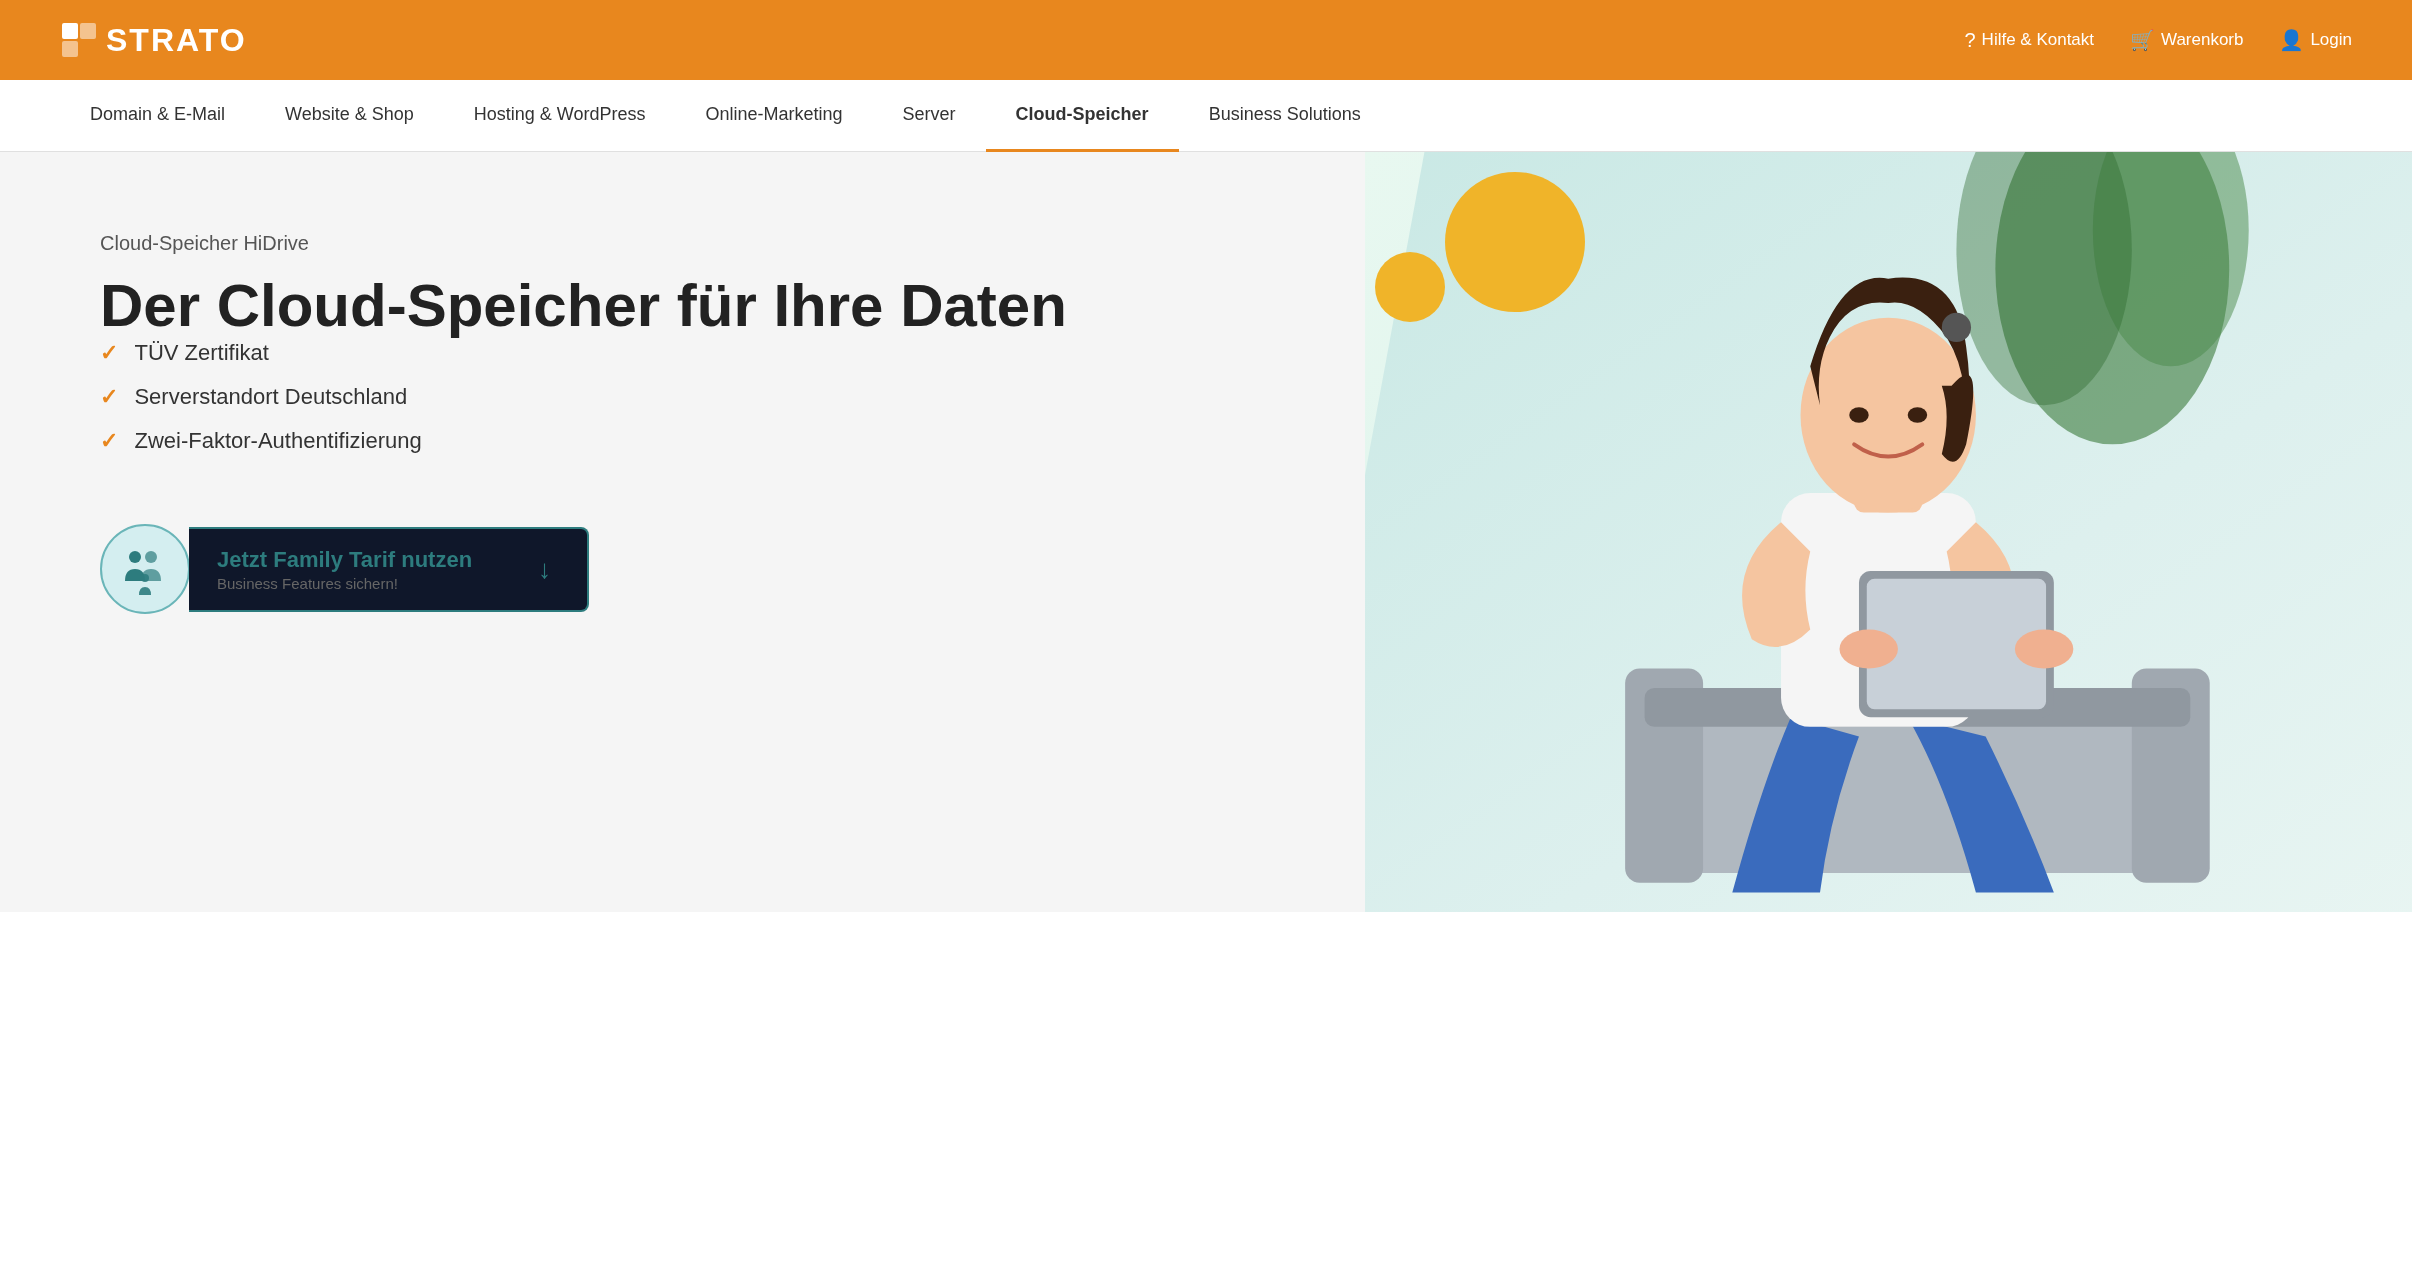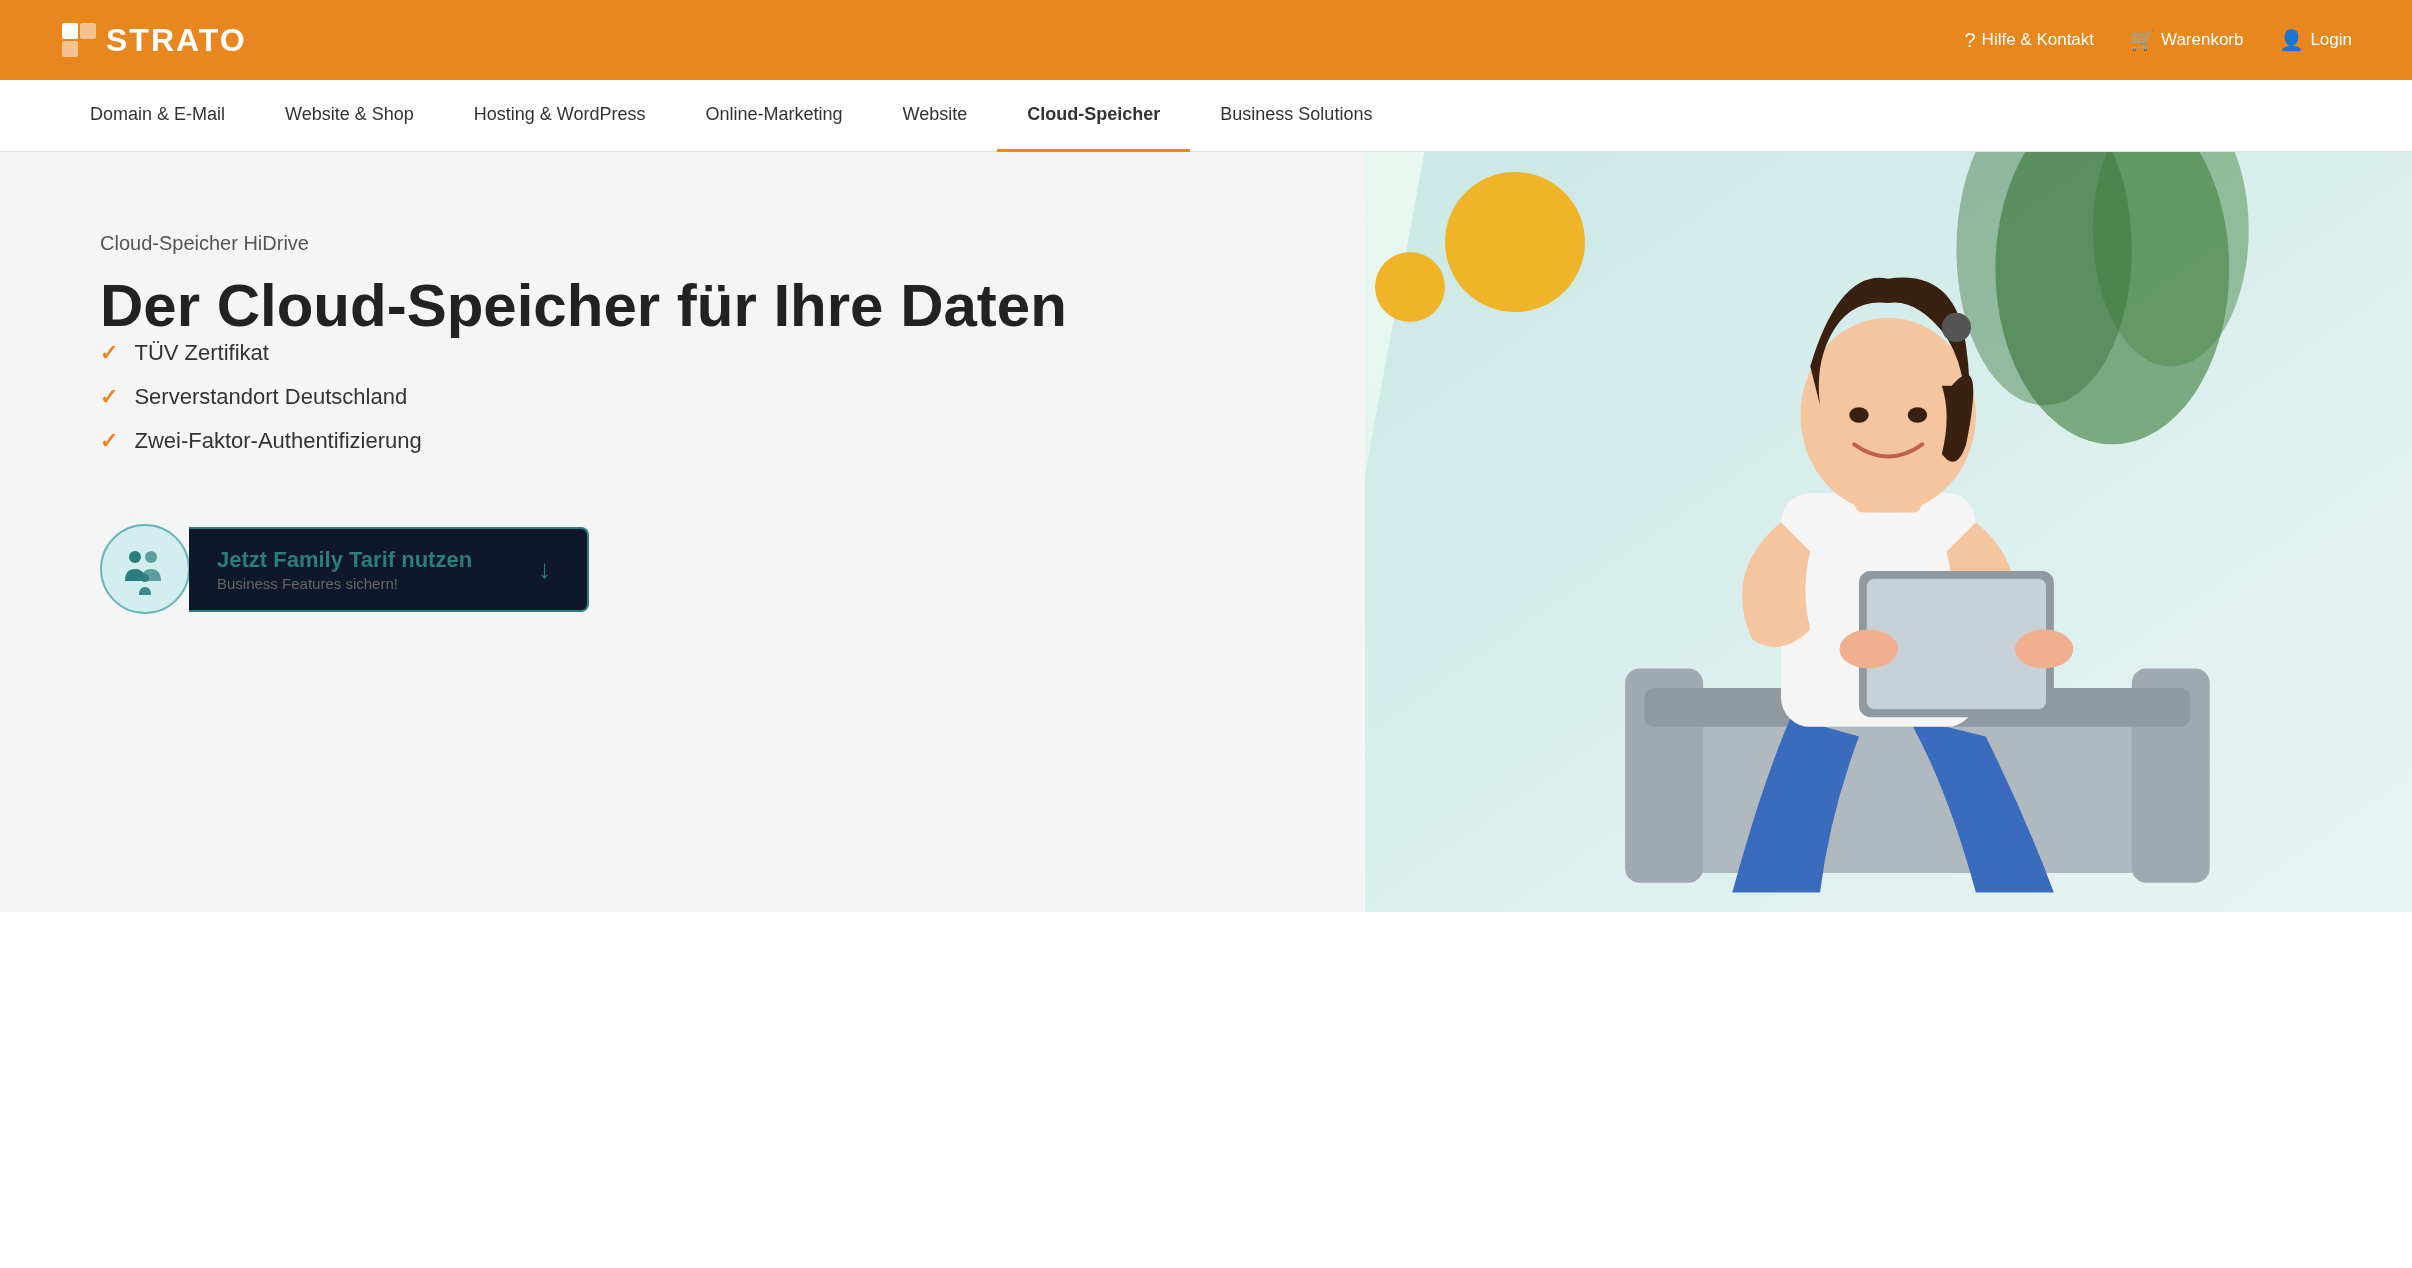--- a/index.html
+++ b/index.html
@@ -275,21 +275,21 @@
     <div class="nav-item">
       <span>Website &amp; Shop</span>
     </div>
     <div class="nav-item">
       <span>Hosting &amp; WordPress</span>
     </div>
     <div class="nav-item">
       <span>Online-Marketing</span>
     </div>
     <div class="nav-item">
-      <span>Website</span>
+      <span>Server</span>
     </div>
     <div class="nav-item active">
       <span>Cloud-Speicher</span>
     </div>
     <div class="nav-item">
       <span>Business Solutions</span>
     </div>
   </div>
 </nav>
 

